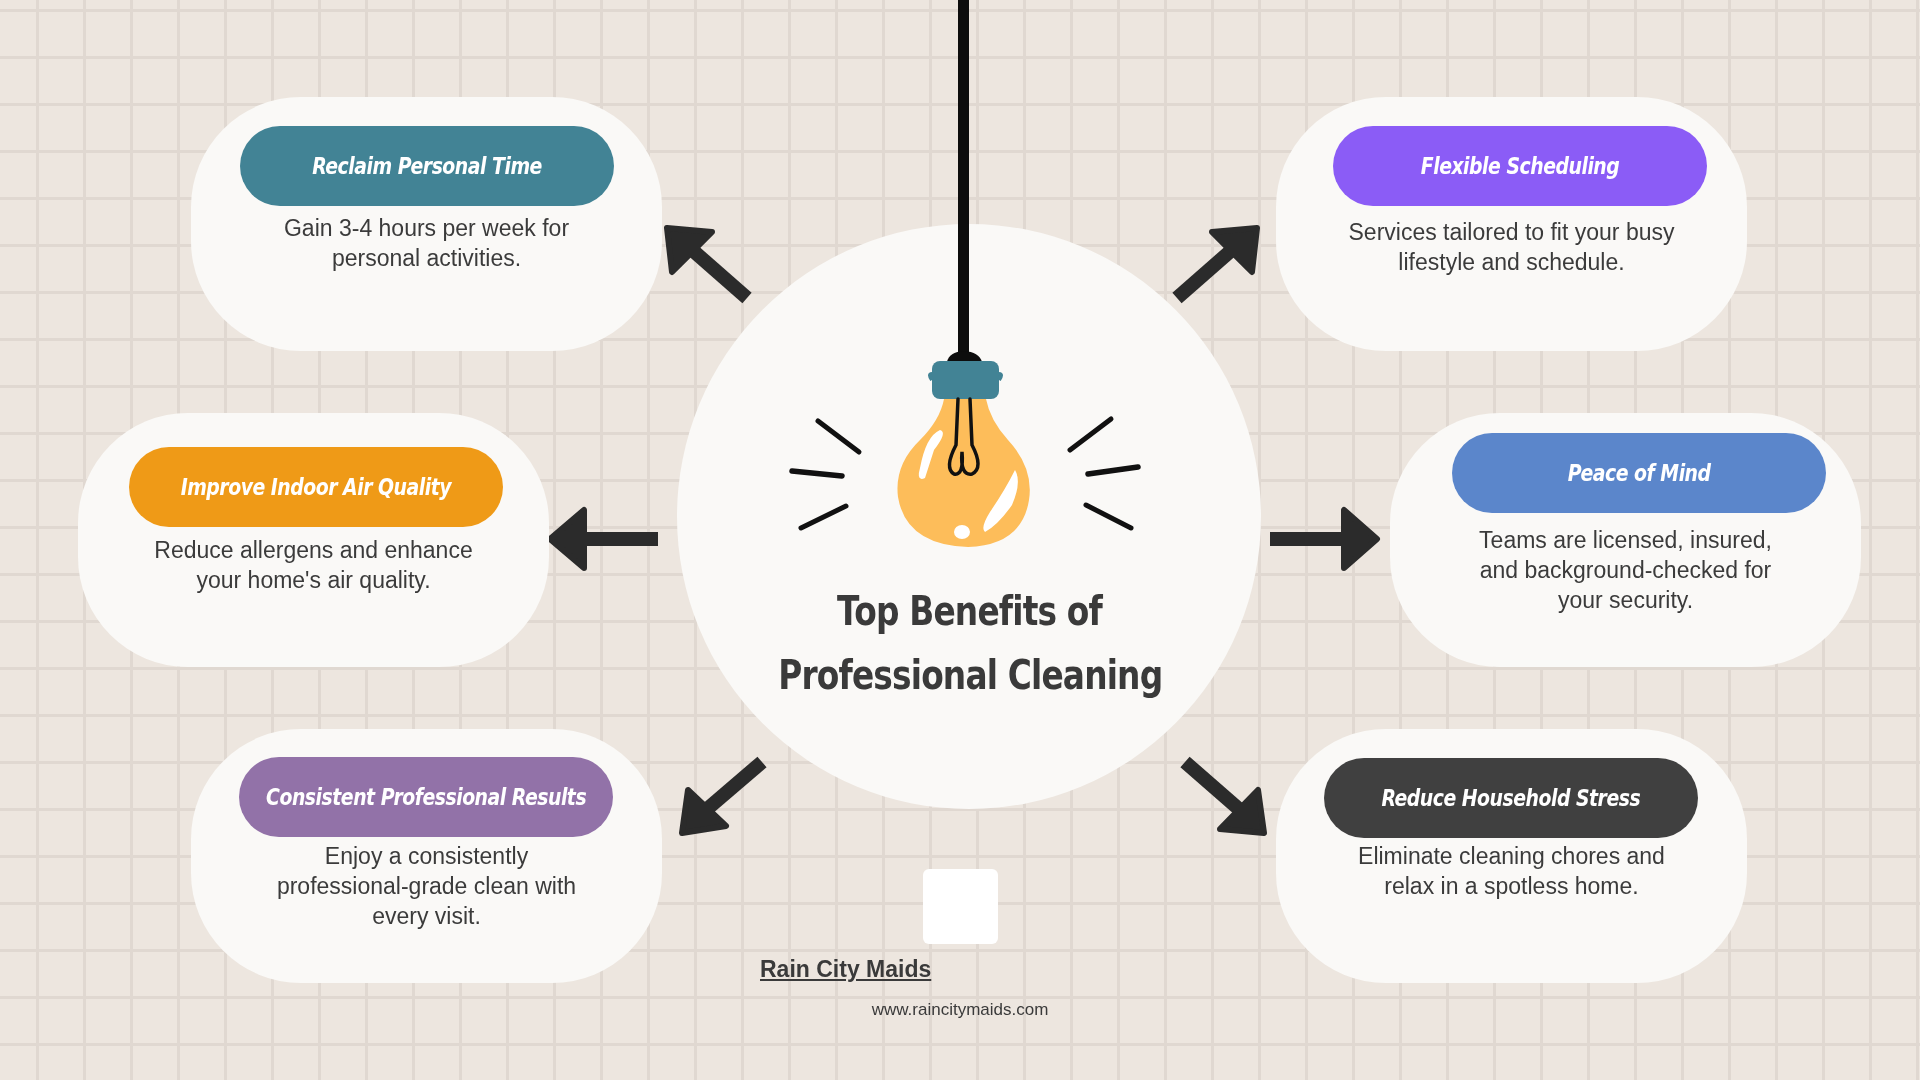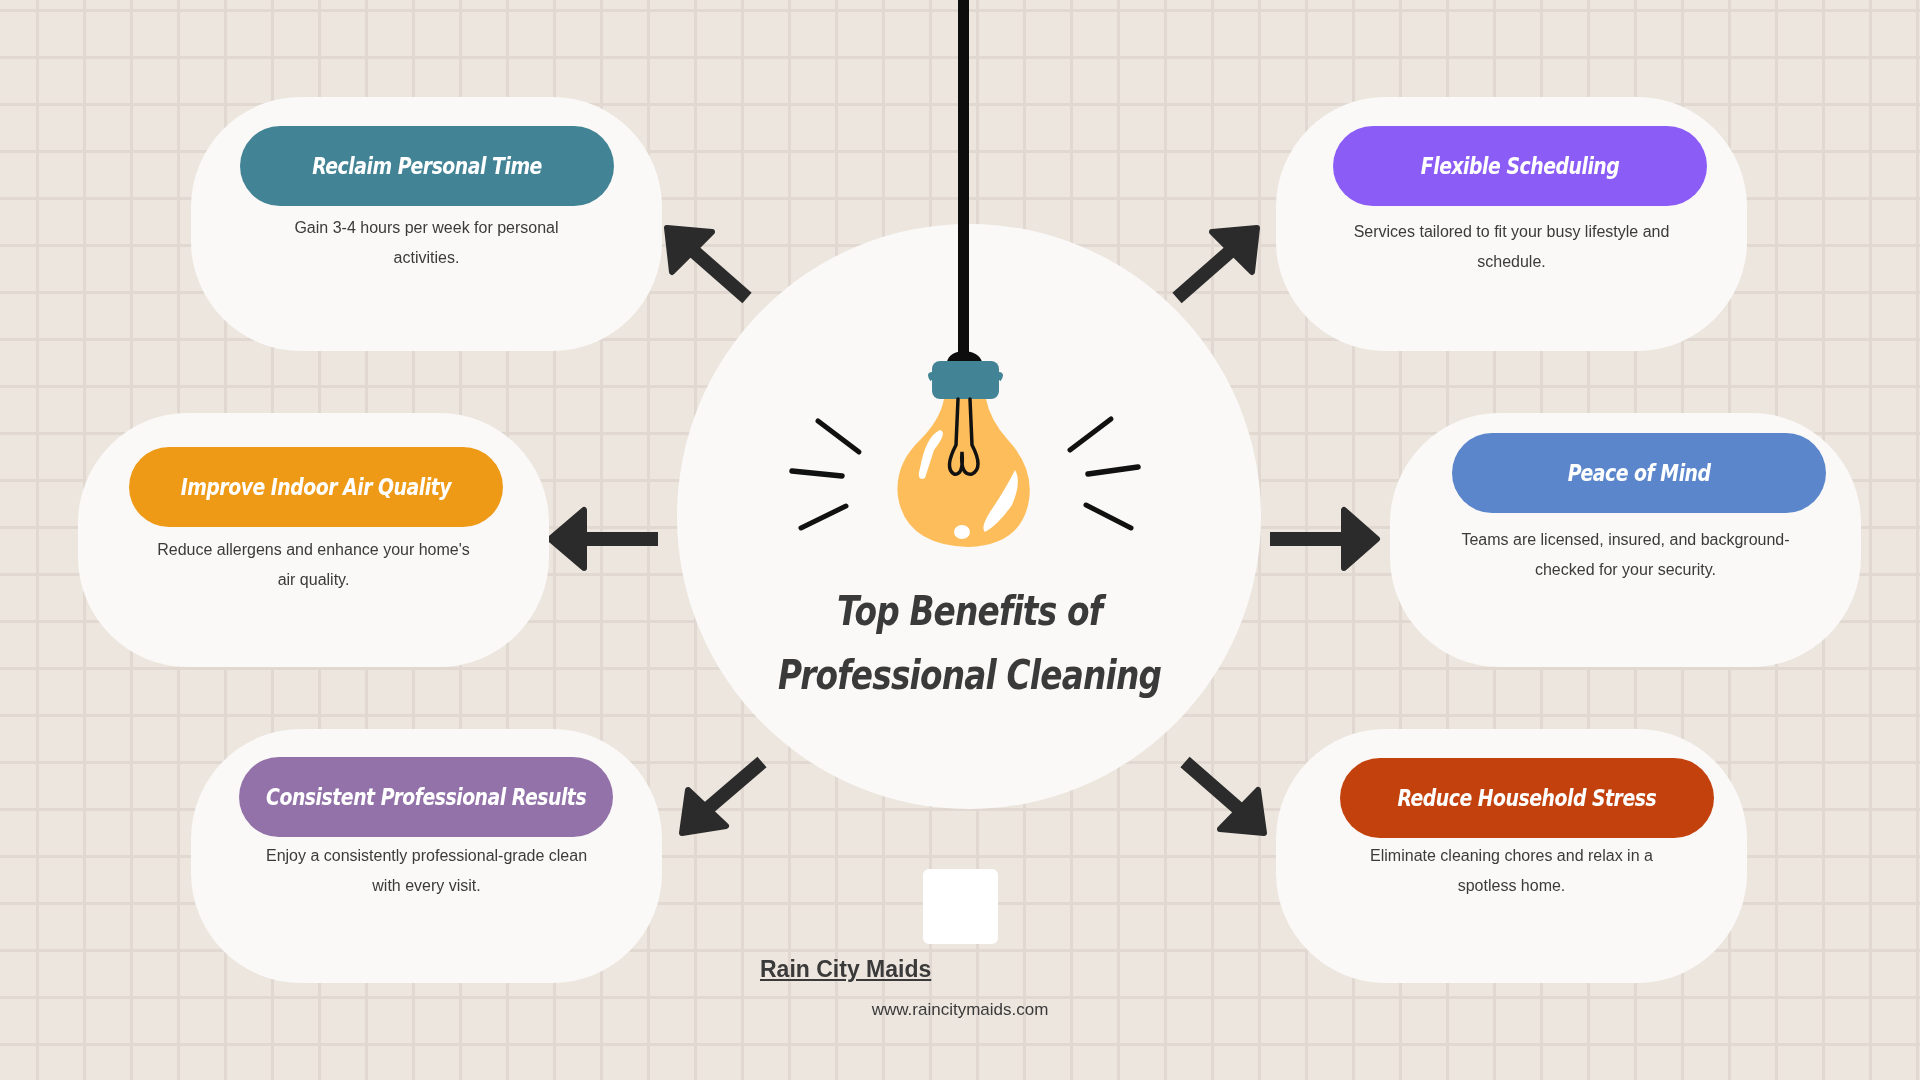--- a/index.html
+++ b/index.html
@@ -34,39 +34,38 @@
     transform-origin: center;
     text-align: center;
   }
   .pill span { display: inline-block; transform: scaleX(0.82); white-space: nowrap; }
   .desc {
     position: absolute;
     left: 50%; transform: translateX(-50%);
     top: 118px;
     width: 330px;
     text-align: center;
-    font-size: 16px;
+    font-size: 23px;
     line-height: 30px;
     color: #3b3b3b;
     font-family: "Liberation Sans", sans-serif;
   }
   .center-circle {
     position: absolute;
     left: 677px; top: 224px;
     width: 584px; height: 585px;
     border-radius: 50%;
     background: #faf9f7;
   }
   .title {
     position: absolute;
     left: 720px; width: 500px;
     text-align: center;
     font-family: "DejaVu Sans", sans-serif;
     font-weight: bold;
-    font-style: italic;
     color: #3a3a3a;
     font-size: 40px;
     letter-spacing: -1px;
   }
   .title span { display: inline-block; transform: scaleX(0.82); white-space: nowrap; }
   .cord {
     position: absolute; left: 958px; top: 0; width: 11px; height: 360px;
     background: #0d0d0d;
   }
   svg.overlay { position: absolute; left: 0; top: 0; }
@@ -178,21 +177,21 @@
 </div>
 
 <div class="card" style="left:191px; top:729px;">
   <div class="pill" style="background:#9272a8; left:48px; top:28px;">
       <span>Consistent Professional Results</span>
     </div>
   <div class="desc" style="top:112px;">Enjoy a consistently professional-grade clean with every visit.</div>
 </div>
 
 <div class="card" style="left:1276px; top:729px;">
-  <div class="pill" style="background:#c2410c; left:64px;">
+  <div class="pill" style="background:#404040; left:48px;">
       <span>Reduce Household Stress</span>
     </div>
   <div class="desc" style="top:112px;">Eliminate cleaning chores and relax in a spotless home.</div>
 </div>
 
 <div class="logo-box"></div>
 <div class="brand">Rain City Maids</div>
 <div class="url">www.raincitymaids.com</div>
 
 </body></html>

